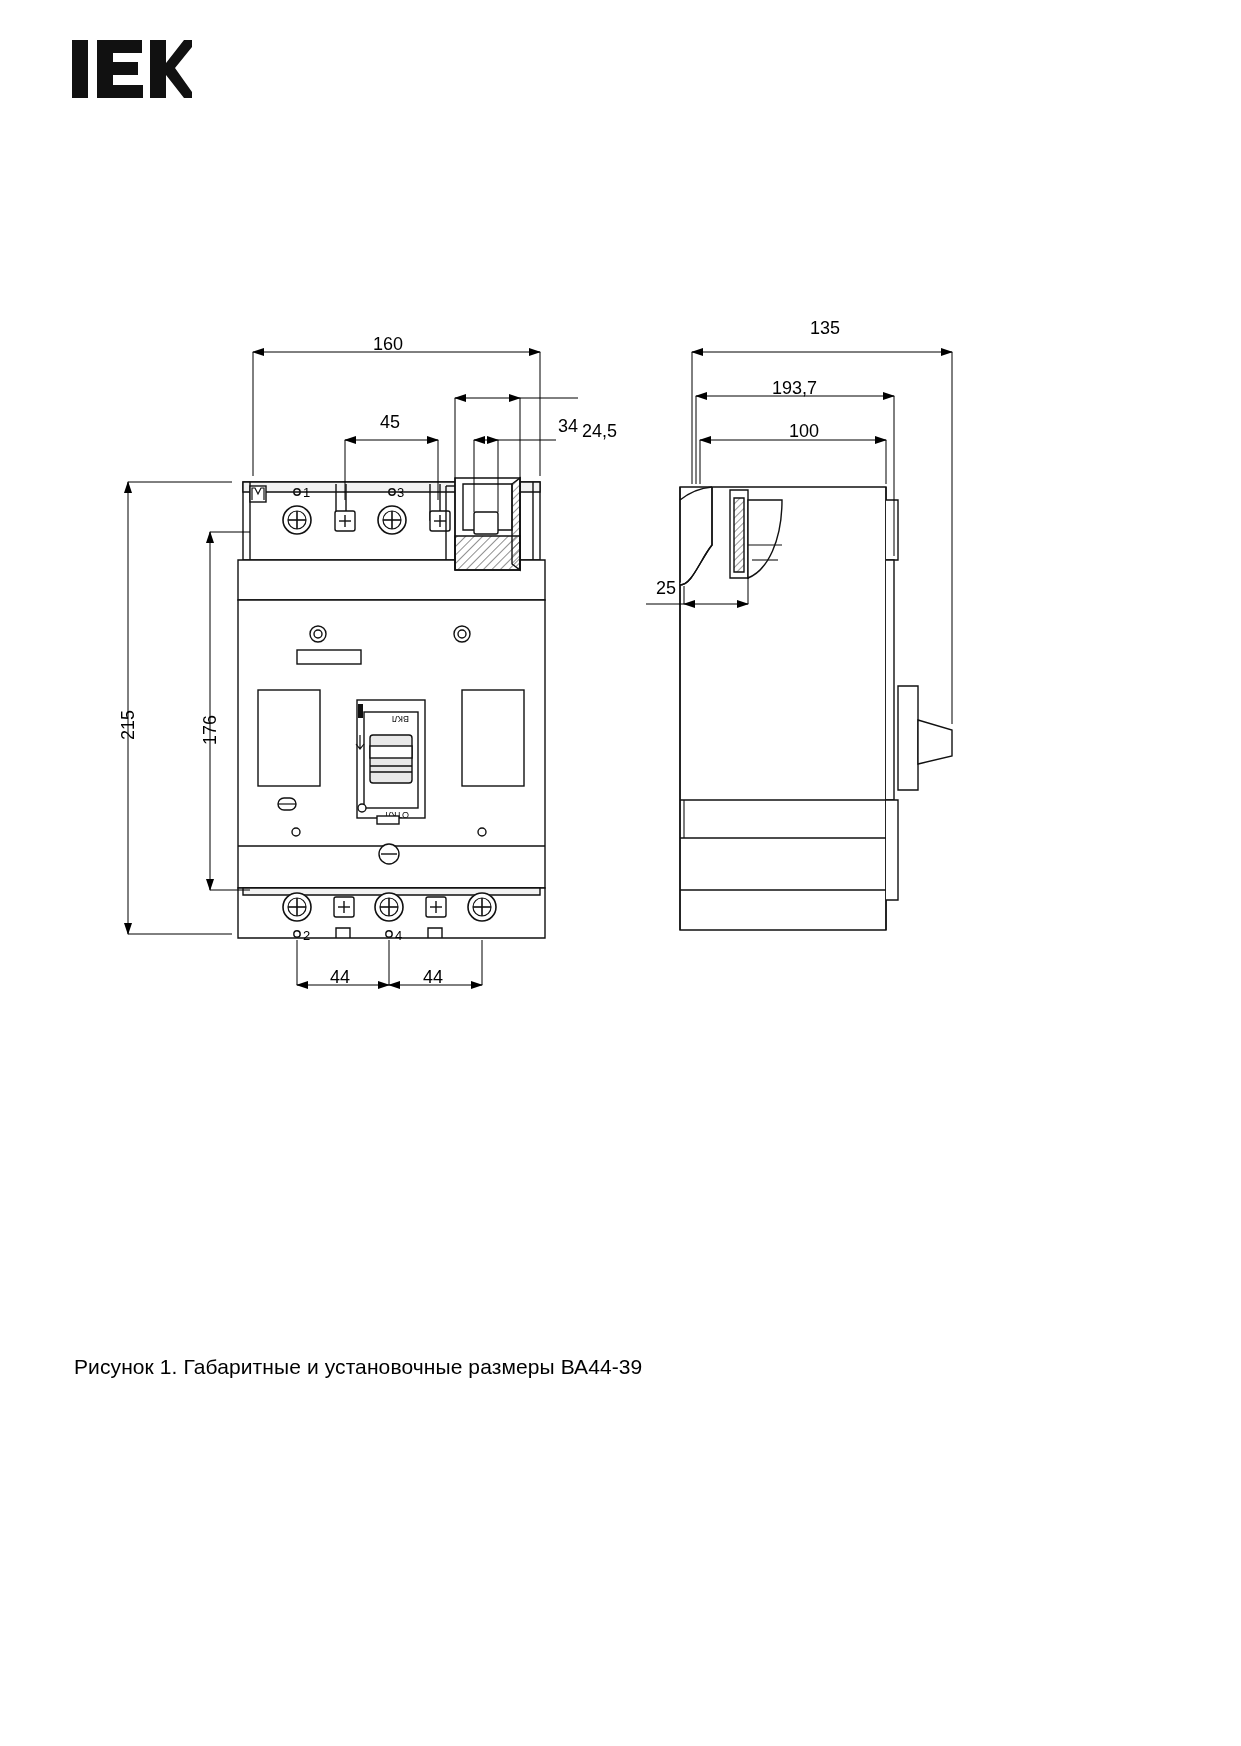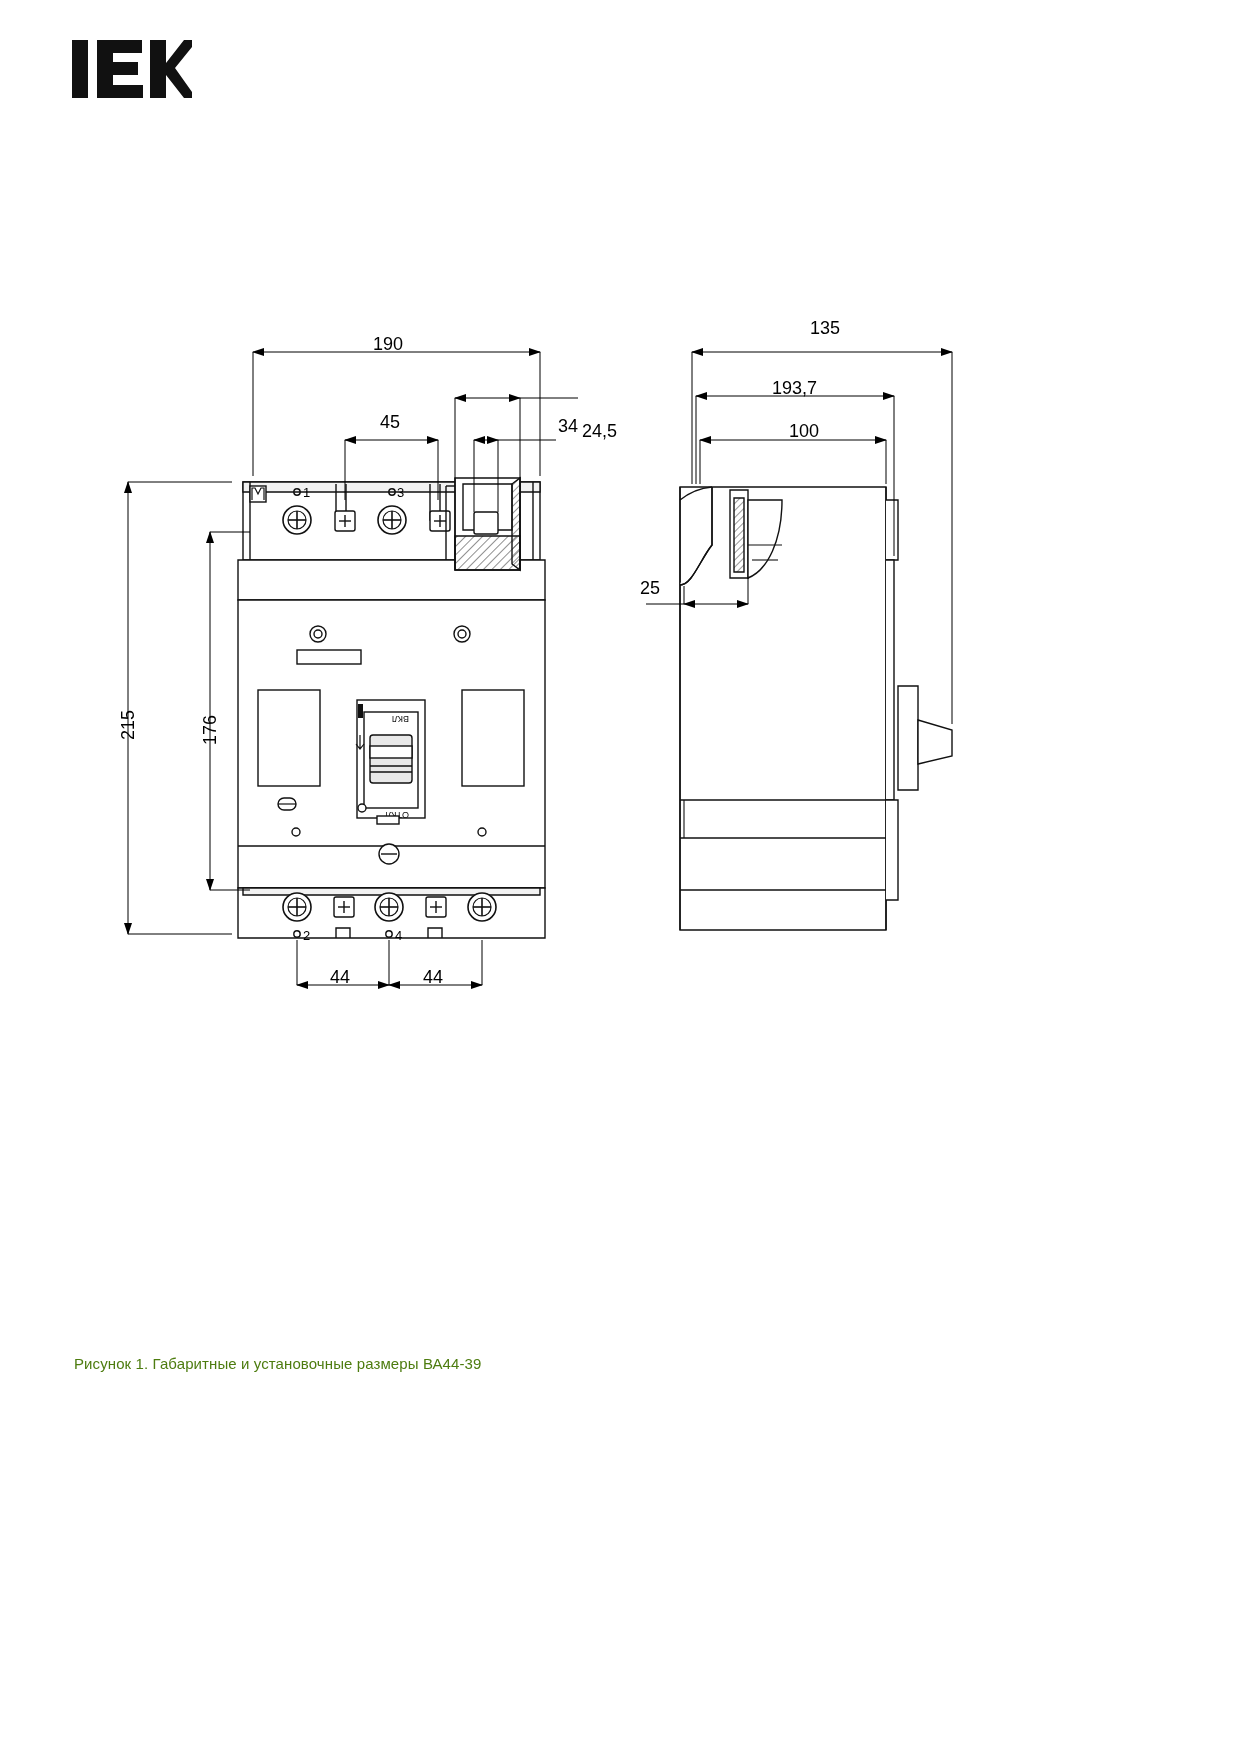--- a/index.html
+++ b/index.html
@@ -13,21 +13,21 @@
   }
   .page { position:absolute; left:0; top:0; width:1241px; height:1746px; }
 
   
   .logo { position:absolute; left:72px; top:38px; width:120px; height:62px; }
   .logo svg { display:block; }
 
   
   .caption {
     position:absolute; left:74px; top:1355px;
-    font-size:15px; letter-spacing:.1px; color:#4d7c0f;
+    font-size:21px; letter-spacing:.1px; color:#000000;
     white-space:nowrap;
   }
 
   
   .drawing { position:absolute; left:0; top:0; width:1241px; height:1746px; }
   .drawing svg { display:block; }
 
   .dimtext {
     position:absolute;
     font-size:18px;
@@ -246,21 +246,21 @@
 
           <line x1="684" y1="604" x2="684" y2="586"></line>
           <line x1="748" y1="604" x2="748" y2="578"></line>
           <line x1="684" y1="604" x2="748" y2="604" marker-start="url(#arrL)" marker-end="url(#arrR)"></line>
           <line x1="646" y1="604" x2="684" y2="604"></line>
         </g>
       </g>
     </svg>
   </div>
 
-  <div class="dimtext" style="left:373px; top:334px;">190</div>
+  <div class="dimtext" style="left:373px; top:334px;">160</div>
 
   <div class="dimtext" style="left:380px; top:412px;">45</div>
 
   <div class="dimtext" style="left:558px; top:380px;margin-top:36px;">34</div>
 
   <div class="dimtext" style="left:553px; top:421px;margin-left:29px;">24,5</div>
 
   <div class="dimtext vert" style="left:118px; top:740px;">215</div>
 
   <div class="dimtext vert" style="left:200px; top:745px;">176</div>
@@ -268,21 +268,21 @@
   <div class="dimtext" style="left:330px; top:967px;">44</div>
 
   <div class="dimtext" style="left:423px; top:967px;">44</div>
 
   <div class="dimtext" style="left:810px; top:318px;">135</div>
 
   <div class="dimtext" style="left:772px; top:378px;">193,7</div>
 
   <div class="dimtext" style="left:783px; top:421px;margin-left:6px;">100</div>
 
-  <div class="dimtext" style="left:640px; top:578px;">25</div>
+  <div class="dimtext" style="left:656px; top:578px;">25</div>
 
   <div class="dimtext" style="left:303px; top:485px; font-size:13px;">1</div>
   <div class="dimtext" style="left:397px; top:485px; font-size:13px;">3</div>
   <div class="dimtext" style="left:303px; top:928px; font-size:13px;">2</div>
   <div class="dimtext" style="left:395px; top:928px; font-size:13px;">4</div>
 
   <div class="caption">Рисунок 1. Габаритные и установочные размеры ВА44-39</div>
 
 </div>
 

